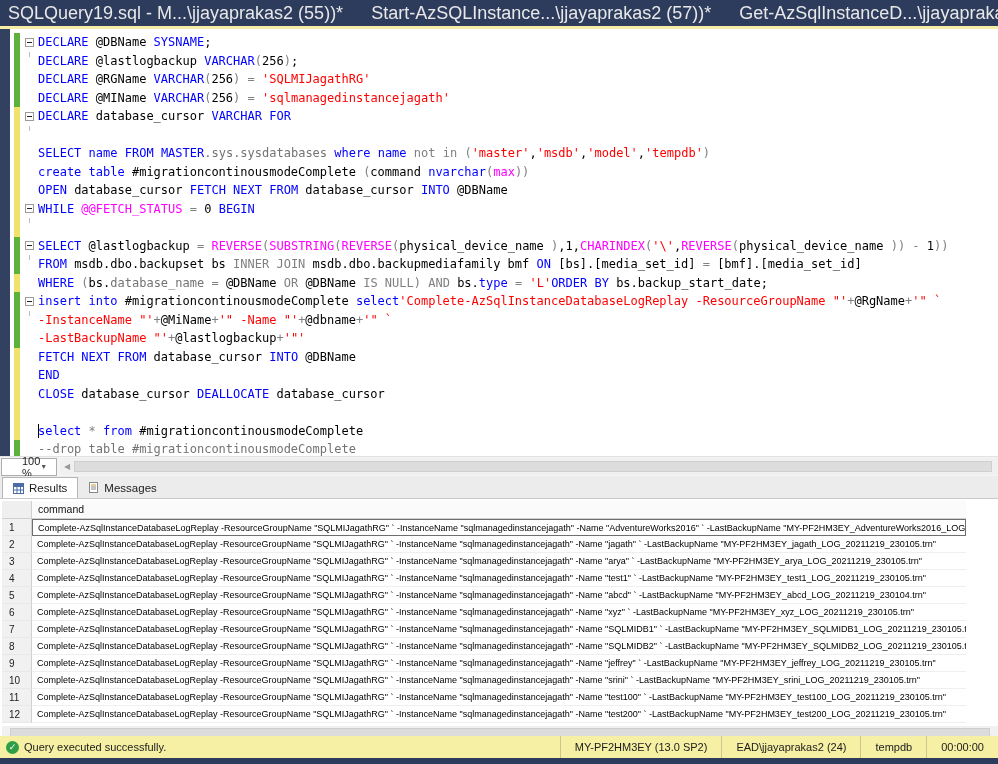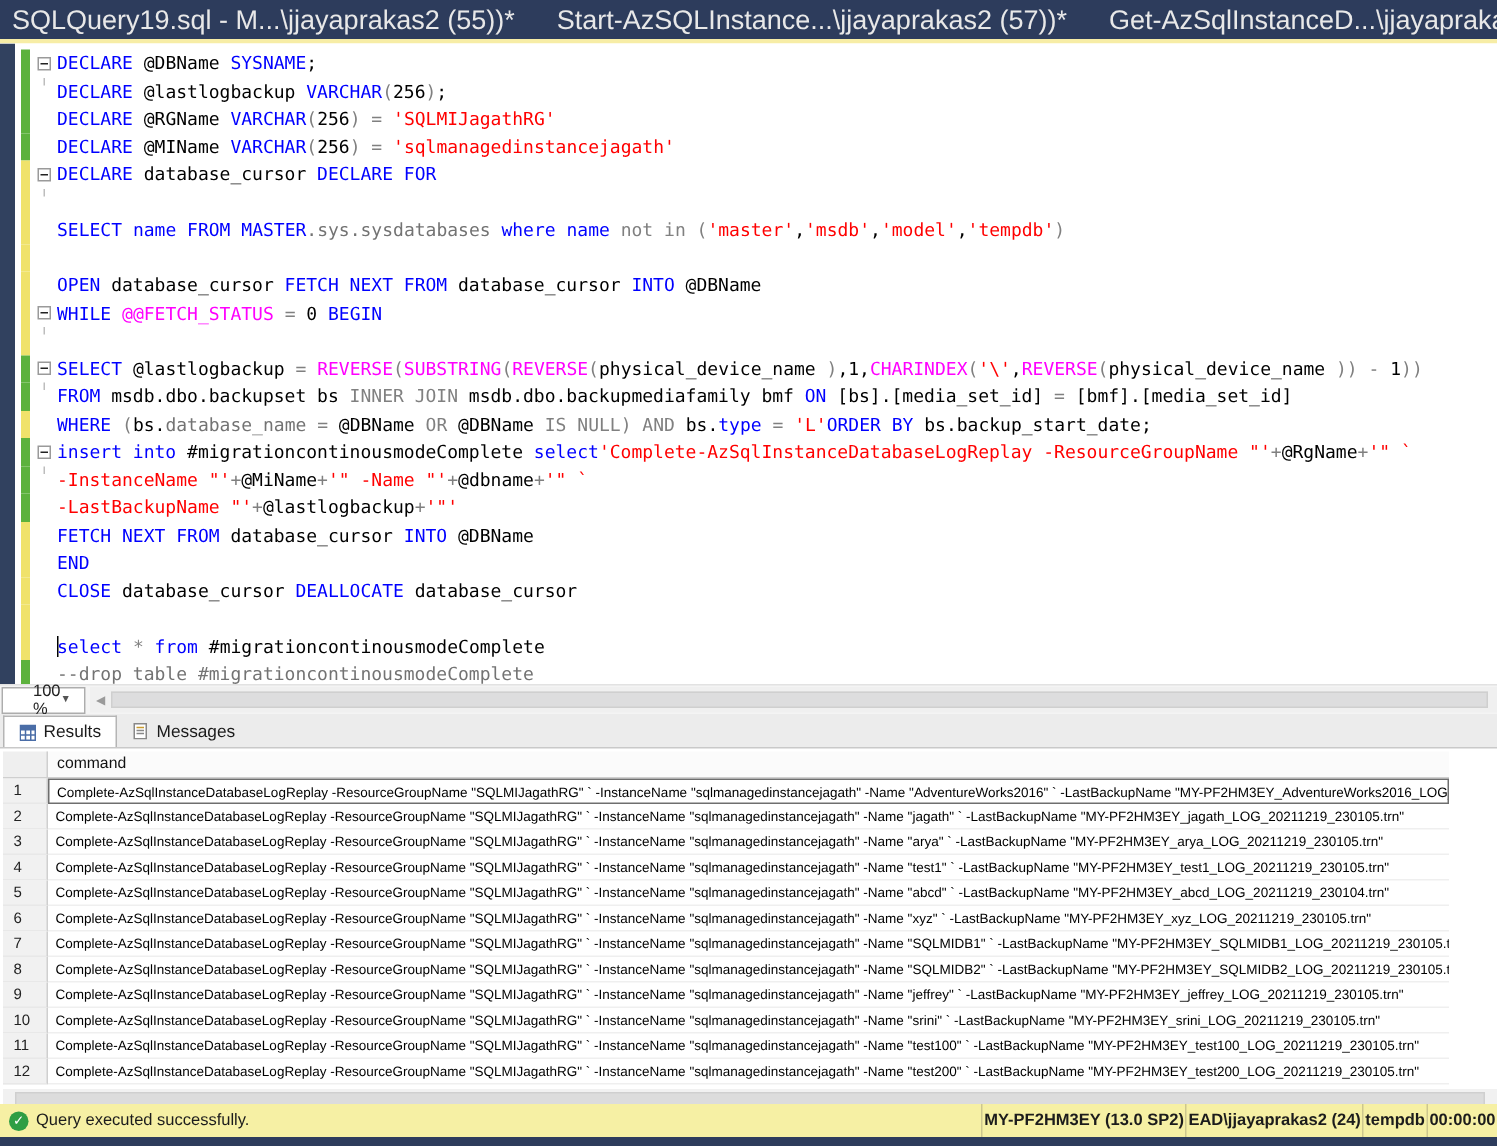--- a/index.html
+++ b/index.html
@@ -63,21 +63,21 @@
              border-bottom:1px solid #efefef; white-space:nowrap; overflow:hidden; }
   .grid-row.selected .cmdcell { border:1px solid #6e6e6e; background:#fff; }
   .grid-hscroll { height:13px; flex:none; background:#f1f1f1; margin-top:3px; display:flex; align-items:center; }
   .grid-hscroll .thumb { height:9px; background:#dcdcdc; border:1px solid #cfcfcf; flex:1; margin:0 8px; }
 
   
   .statusbar { height:22px; flex:none; background:#f6f0a4; display:flex; align-items:center; font-size:11px; color:#1c1c1c; padding-left:6px; }
   .check-icon { width:13px; height:13px; border-radius:50%; background:#2f9e44; color:#fff; font-size:9px;
                 display:flex; align-items:center; justify-content:center; margin-right:5px; flex:none; }
   .status-right { margin-left:auto; display:flex; align-items:stretch; height:100%; }
-  .sitem { padding:0 1px; border-left:1px solid #cdc78e; display:flex; align-items:center; white-space:nowrap;font-weight:bold; }
+  .sitem { padding:0 14px; border-left:1px solid #cdc78e; display:flex; align-items:center; white-space:nowrap; }
   .bottomstrip { height:6px; flex:none; background:#2d3c5c; }
 </style>
 </head>
 <body>
 
 <div class="window">
 
   <div class="tabbar" id="tabbar">
       <div class="tab">
         <span>SQLQuery19.sql - M...\jjayaprakas2 (55))*</span>
@@ -124,35 +124,36 @@
         <span class="change-bar bar-g"></span>
         <span class="fold-col"></span>
         <span class="line-text"><span class="tk-k">DECLARE</span><span class="tk-p"> @MIName </span><span class="tk-k">VARCHAR</span><span class="tk-o">(</span><span class="tk-p">256</span><span class="tk-o">)</span><span class="tk-p"> </span><span class="tk-o">=</span><span class="tk-p"> </span><span class="tk-s">'sqlmanagedinstancejagath'</span></span>
       </div>
       <div class="code-line">
         <span class="change-bar bar-y"></span>
         <span class="fold-col">
           <span class="fold-box"></span>
           <span class="fold-stub"></span>
         </span>
-        <span class="line-text"><span class="tk-k">DECLARE</span><span class="tk-p"> database_cursor </span><span class="tk-k">DECLARE FOR</span></span>
+        <span class="line-text"><span class="tk-k">DECLARE</span><span class="tk-p"> database_cursor </span><span class="tk-k">VARCHAR FOR</span></span>
       </div>
       <div class="code-line">
         <span class="change-bar bar-y"></span>
         <span class="fold-col"></span>
         <span class="line-text"></span>
       </div>
       <div class="code-line">
         <span class="change-bar bar-y"></span>
         <span class="fold-col"></span>
         <span class="line-text"><span class="tk-k">SELECT</span><span class="tk-p"> </span><span class="tk-k">name</span><span class="tk-p"> </span><span class="tk-k">FROM</span><span class="tk-p"> </span><span class="tk-k">MASTER</span><span class="tk-g">.sys.sysdatabases</span><span class="tk-p"> </span><span class="tk-k">where</span><span class="tk-p"> </span><span class="tk-k">name</span><span class="tk-p"> </span><span class="tk-o">not in</span><span class="tk-p"> </span><span class="tk-o">(</span><span class="tk-s">'master'</span><span class="tk-p">,</span><span class="tk-s">'msdb'</span><span class="tk-p">,</span><span class="tk-s">'model'</span><span class="tk-p">,</span><span class="tk-s">'tempdb'</span><span class="tk-o">)</span></span>
       </div>
       <div class="code-line">
         <span class="change-bar bar-y"></span>
         <span class="fold-col"></span>
+        <span class="line-text"><span class="tk-k">create table</span><span class="tk-p"> #migrationcontinousmodeComplete </span><span class="tk-o">(</span><span class="tk-p">command </span><span class="tk-k">nvarchar</span><span class="tk-o">(</span><span class="tk-f">max</span><span class="tk-o">))</span></span>
       </div>
       <div class="code-line">
         <span class="change-bar bar-y"></span>
         <span class="fold-col"></span>
         <span class="line-text"><span class="tk-k">OPEN</span><span class="tk-p"> database_cursor </span><span class="tk-k">FETCH NEXT FROM</span><span class="tk-p"> database_cursor </span><span class="tk-k">INTO</span><span class="tk-p"> @DBName</span></span>
       </div>
       <div class="code-line">
         <span class="change-bar bar-y"></span>
         <span class="fold-col">
           <span class="fold-box"></span>

